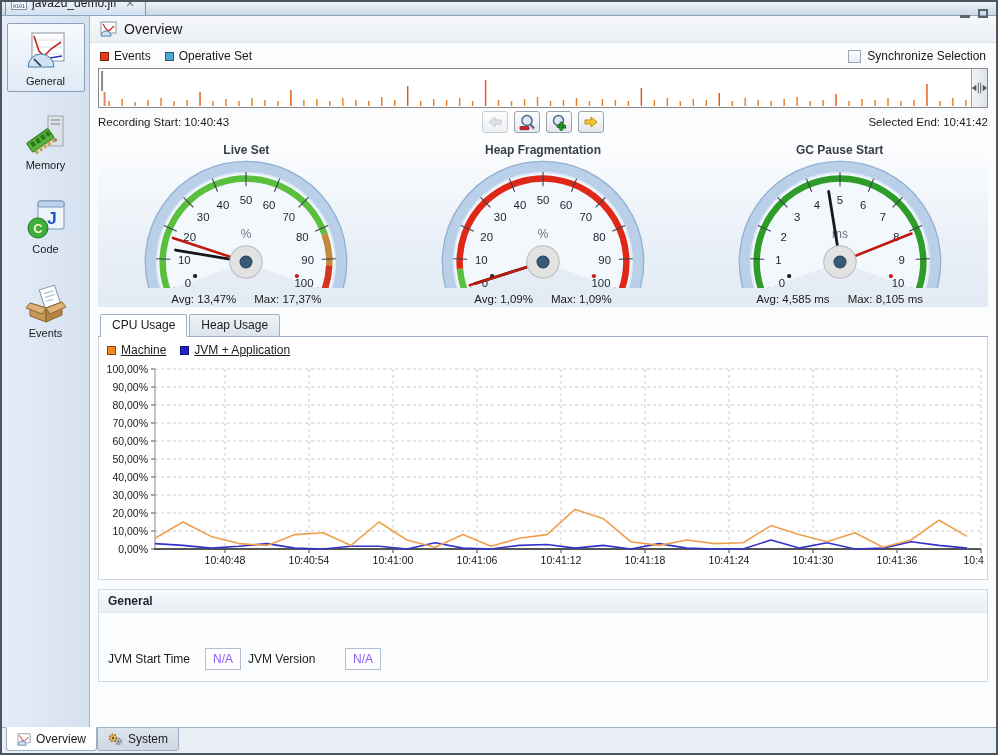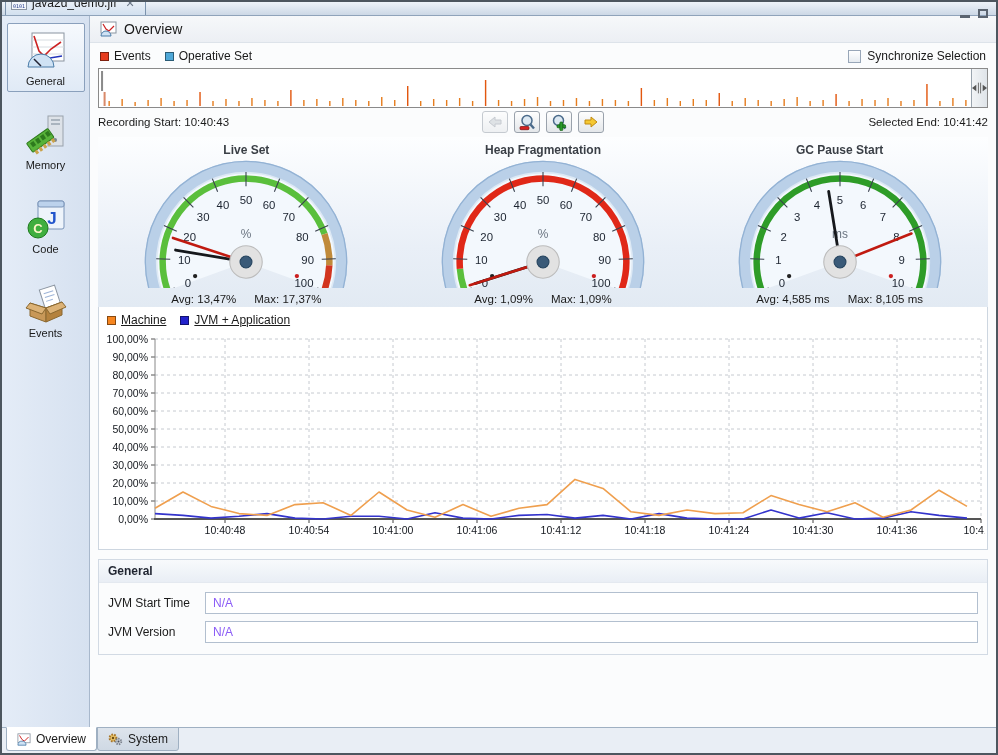--- a/index.html
+++ b/index.html
@@ -53,21 +53,21 @@
   .tab-folder{display:flex;margin-top:6px;padding-left:2px;border-bottom:1px solid #9fb0c2;flex:none;}
   .ptab{font-size:12px;padding:3px 11px 4px;border:1px solid #9fb0c2;margin-right:2px;border-radius:2px 2px 0 0;
     background:linear-gradient(#f0f4f8,#dbe3ec);position:relative;top:1px;cursor:pointer;}
   .ptab.active{background:#fff;border-bottom:1px solid #fff;}
   .panel{border:1px solid #cdd6e0;border-top:none;background:#fff;padding:0 2px 2px;flex:none;}
   .chart-legend{display:flex;gap:14px;font-size:12px;padding:6px 6px 2px;text-decoration:underline;}
   .chart-box{padding:2px 0 0 0;}
   .gsection{border:1px solid #d2dae4;margin-top:9px;flex:none;}
   .gsection-header{font-weight:bold;font-size:12px;padding:4px 9px;color:#1f2430;
     background:linear-gradient(#f8fafc,#e9eef5);border-bottom:1px solid #e4e9f0;}
-  .gfields{padding:9px 9px 11px;display:flex;flex-direction:column;gap:7px;background:#fbfcfd;}
+  .gfields{padding:9px 9px 11px;display:flex;flex-direction:row;gap:7px;background:#fbfcfd;margin-top:26px;}
   .grow{display:flex;align-items:center;font-size:12px;}
   .glabel{width:97px;flex:none;}
   .gvalue{flex:1;border:1px solid #b2bfcf;background:#fff;padding:3px 7px;color:#8b5cf6;}
   .bottombar{height:26px;flex:none;background:#e9eef5;border-top:1px solid #9fb0c2;display:flex;padding-left:4px;}
   .btab{display:flex;gap:5px;align-items:center;font-size:12px;padding:2px 10px;margin-top:-1px;
     border:1px solid #9fb0c2;border-radius:0 0 3px 3px;background:linear-gradient(#dde4ec,#cfd9e4);cursor:pointer;height:24px;}
   .btab.active{background:#fff;border-top:1px solid #fff;}
   text{font-family:"Liberation Sans",sans-serif;}
 </style>
 </head>
@@ -422,20 +422,24 @@
                 <circle cx="97" cy="96" r="15" fill="#e2e2e2" stroke="#bcbcbc"></circle>
                 <circle cx="97" cy="96" r="5.5" fill="#3a5a78" stroke="#24435e"></circle>
               </svg>
             <div class="gauge-stats">
               <span>Avg: 4,585 ms</span>
               <span>Max: 8,105 ms</span>
             </div>
           </div>
         </div>
 
+        <div class="tab-folder">
+          <div class="ptab active">CPU Usage</div>
+          <div class="ptab">Heap Usage</div>
+        </div>
         <div class="panel">
           <div class="chart-legend">
             <span class="leg">
               <span class="sq" style="background-color: rgb(246, 133, 31);"></span>
               <span>Machine</span>
             </span>
             <span class="leg">
               <span class="sq" style="background-color: rgb(34, 34, 204);"></span>
               <span>JVM + Application</span>
             </span>

